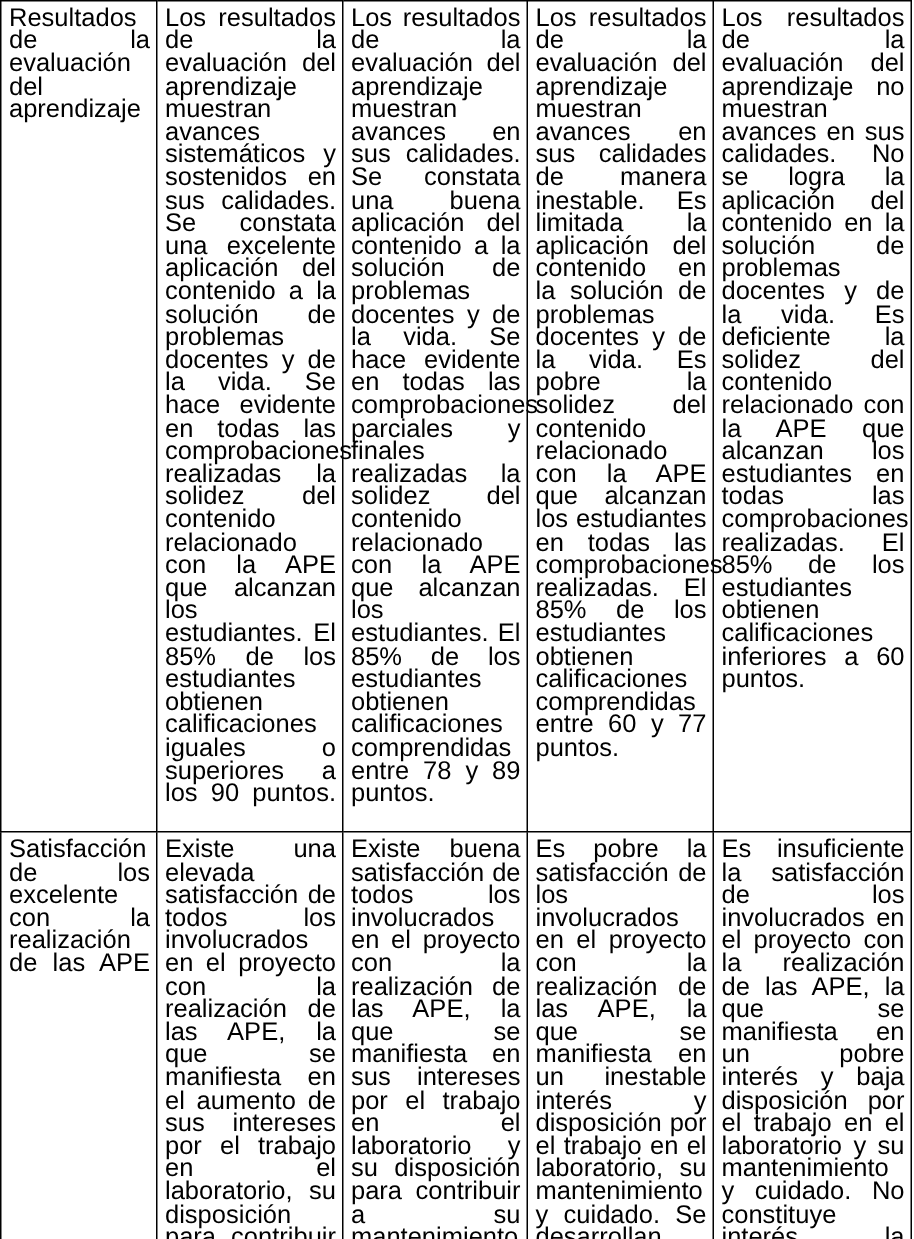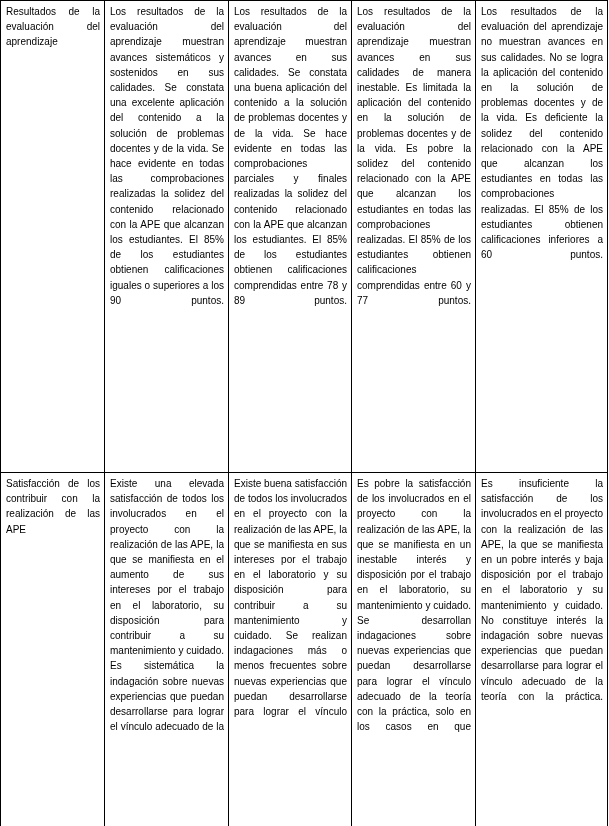--- a/index.html
+++ b/index.html
@@ -26,21 +26,21 @@
     table-layout: fixed;
     width: 607px;
     margin: 0;
     border: 1px solid #000000;
   }
   table.eval-table td {
     border: 1px solid #000000;
     vertical-align: top;
     padding: 3px 4px 3px 5px;
     font-family: "Liberation Sans", sans-serif;
-    font-size: 10px;
+    font-size: 17px;
     line-height: 15.2px;
     color: #000000;
     text-align: justify;
     text-justify: inter-word;
     word-spacing: 0;
     hyphens: none;
     -webkit-hyphens: none;
   }
   
   table.eval-table td .just-block {
@@ -89,21 +89,21 @@
         <td>
           <div class="just-block">Los resultados de la evaluación del aprendizaje muestran avances en sus calidades de manera inestable. Es limitada la aplicación del contenido en la solución de problemas docentes y de la vida. Es pobre la solidez del contenido relacionado con la APE que alcanzan los estudiantes en todas las comprobaciones realizadas. El 85% de los estudiantes obtienen calificaciones comprendidas entre 60 y 77 puntos.</div>
         </td>
         <td>
           <div class="just-block">Los resultados de la evaluación del aprendizaje no muestran avances en sus calidades. No se logra la aplicación del contenido en la solución de problemas docentes y de la vida. Es deficiente la solidez del contenido relacionado con la APE que alcanzan los estudiantes en todas las comprobaciones realizadas. El 85% de los estudiantes obtienen calificaciones inferiores a 60 puntos.</div>
         </td>
       </tr>
 
       <tr class="row-2">
         <td>
-          <div class="just-block">Satisfacción de los contribuir con la realización de las APE</div>
+          <div class="just-block">Satisfacción de los excelente con la realización de las APE</div>
         </td>
         <td>
           <div class="just-block">Existe una elevada satisfacción de todos los involucrados en el proyecto con la realización de las APE, la que se manifiesta en el aumento de sus intereses por el trabajo en el laboratorio, su disposición para contribuir a su mantenimiento y cuidado. Es sistemática la indagación sobre nuevas experiencias que puedan desarrollarse para lograr el vínculo adecuado de la</div>
         </td>
         <td>
           <div class="just-block">Existe buena satisfacción de todos los involucrados en el proyecto con la realización de las APE, la que se manifiesta en sus intereses por el trabajo en el laboratorio y su disposición para contribuir a su mantenimiento y cuidado. Se realizan indagaciones más o menos frecuentes sobre nuevas experiencias que puedan desarrollarse para lograr el vínculo</div>
         </td>
         <td>
           <div class="just-block">Es pobre la satisfacción de los involucrados en el proyecto con la realización de las APE, la que se manifiesta en un inestable interés y disposición por el trabajo en el laboratorio, su mantenimiento y cuidado. Se desarrollan indagaciones sobre nuevas experiencias que puedan desarrollarse para lograr el vínculo adecuado de la teoría con la práctica, solo en los casos en que</div>
         </td>

